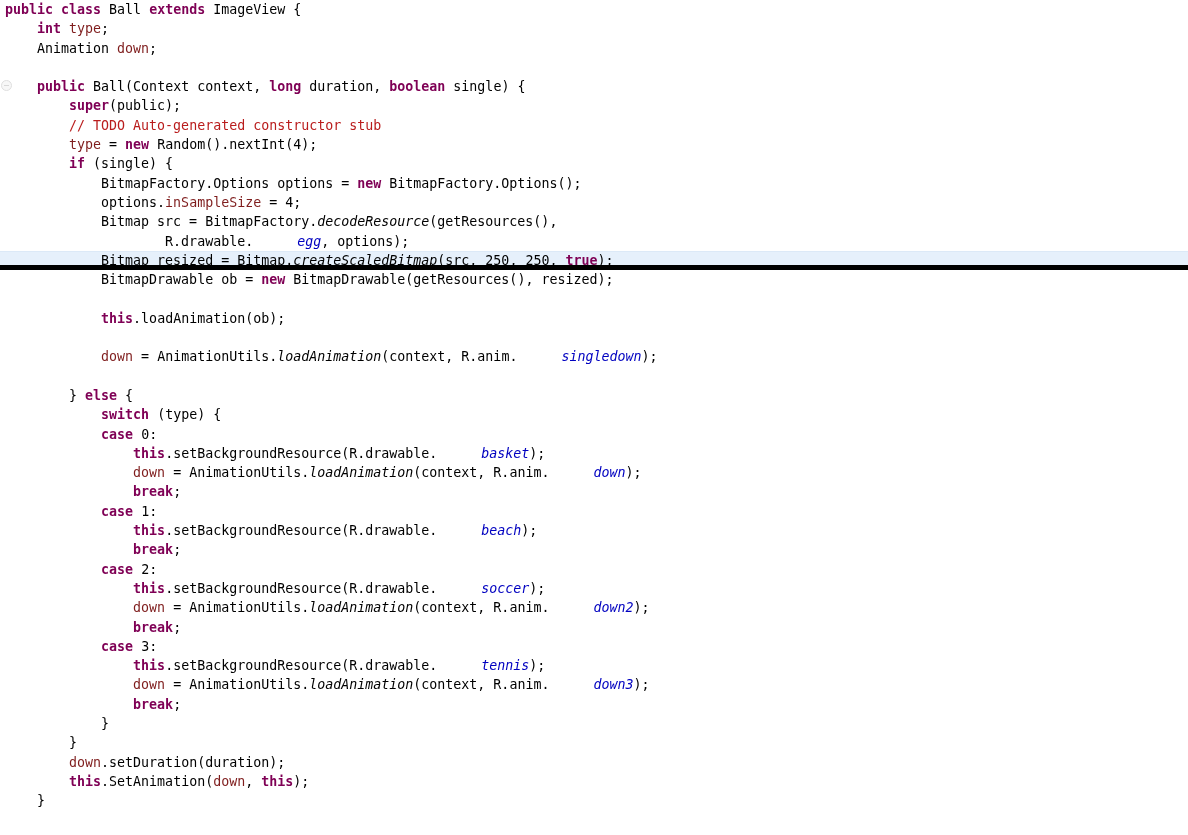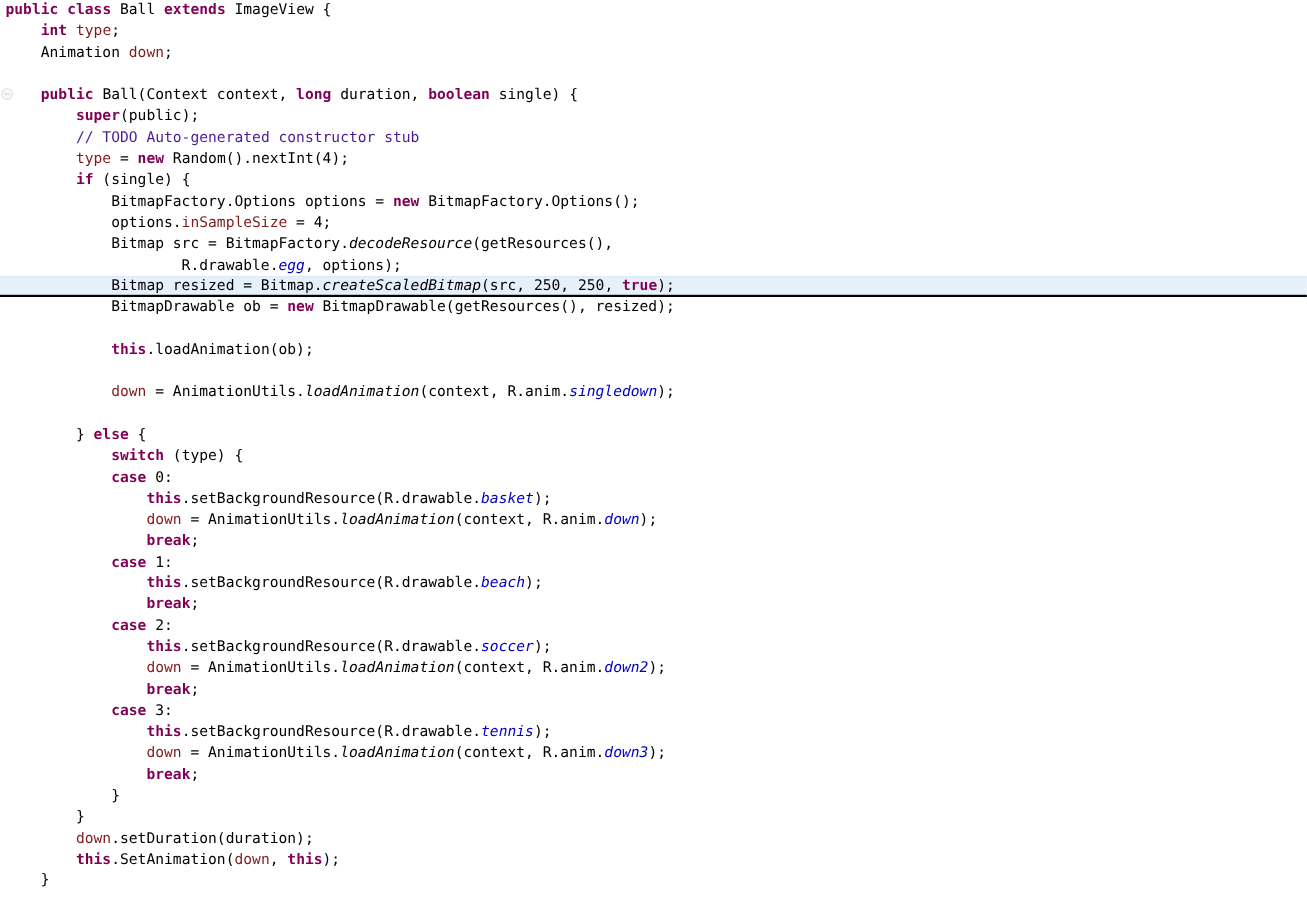--- a/index.html
+++ b/index.html
@@ -66,31 +66,31 @@
     white-space: pre;
     font-size: 13.3px;
     letter-spacing: 0px;
     color: #000000;
     padding-left: 5px;
     box-sizing: border-box;
   }
   .code-line.hl {
     background: #e6f0fb;
     border-top: 1px solid #dce9f7;
-    border-bottom: 2px solid #000000;
+    border-bottom: 5px solid #000000;
     height: 19.3px;
     line-height: 18px;
   }
 
   
   .tok-kw      { color: #7f0055; font-weight: bold; }
   .tok-plain   { color: #000000; }
-  .tok-cmt     { color: #4c1d95; margin-top: 26px; }
+  .tok-cmt     { color: #b91c1c; margin-top: 26px; }
   .tok-field   { color: #7f1d1d; }
-  .tok-sfield  { color: #0000c0; font-style: italic; }
+  .tok-sfield  { color: #0000c0; font-style: italic; margin-left: 44px; }
   .tok-smethod { color: #000000; font-style: italic; }
   .tok-num     { color: #000000; }
 </style>
 </head>
 <body>
 
 <div id="editor">
 
   <div class="gutter">
     <div class="fold-marker"></div>

